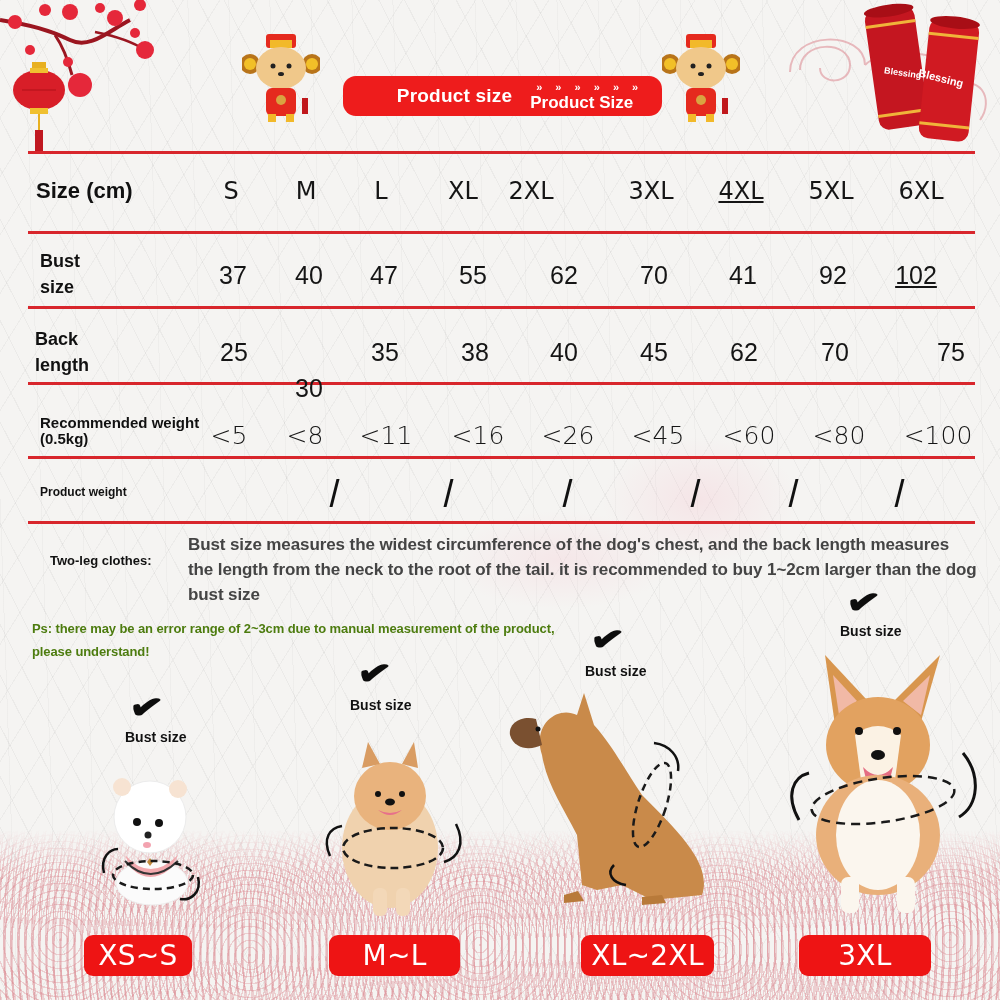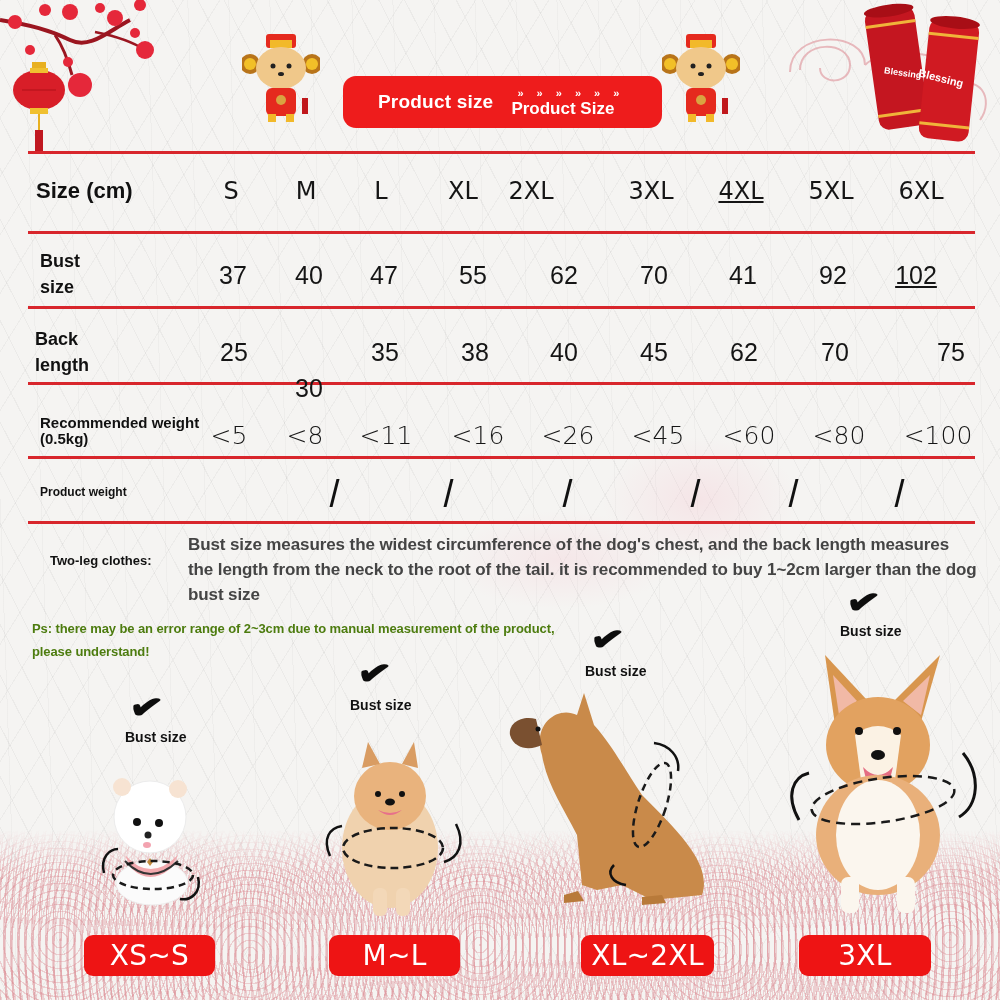--- a/index.html
+++ b/index.html
@@ -21,23 +21,23 @@
   .plum-branch { left: 0; top: 0; width: 170px; height: 120px; }
   .lantern { left: 12px; top: 62px; width: 54px; height: 95px; }
   .mascot { width: 78px; height: 100px; }
   .mascot-left { left: 242px; top: 28px; }
   .mascot-right { left: 662px; top: 28px; }
   .firecrackers { left: 862px; top: 0; width: 120px; height: 145px; }
   .cloud-swirl-top { left: 780px; top: 10px; width: 220px; height: 120px; }
 
   
   .header-pill {
-    left: 343px; top: 76px; width: 319px; height: 52px;
+    left: 343px; top: 76px; width: 319px; height: 40px;
     background: #ee1c1c; border-radius: 13px;
-    display: flex; align-items: center; color: #fff;
+    display: flex; align-items: center; color: #fff; justify-content: center;
   }
   .header-pill .main-title { margin-left: 35px; font-weight: bold; font-size: 19px; letter-spacing: 0.2px; }
   .header-pill .side { margin-left: 18px; display: flex; flex-direction: column; align-items: flex-start; line-height: 1; }
   .header-pill .chevrons { font-size: 11px; letter-spacing: 5px; font-weight: bold; margin-left: 6px; margin-bottom: 1px; }
   .header-pill .sub-title { font-weight: bold; font-size: 17px; }
 
   
   .rule { position: absolute; left: 28px; width: 947px; height: 3px; background: #d8262c; }
   .row-label { position: absolute; left: 36px; color: #111; font-weight: bold; }
   .cell { position: absolute; transform: translateX(-50%); color: #151515; white-space: nowrap; }
@@ -343,16 +343,16 @@
     <ellipse cx="103" cy="190" rx="62" ry="60" fill="#e9b07a"></ellipse>
     <ellipse cx="103" cy="190" rx="42" ry="55" fill="#fbf6ee"></ellipse>
     <rect x="66" y="232" width="18" height="36" rx="7" fill="#fbf6ee"></rect>
       <rect x="122" y="232" width="18" height="36" rx="7" fill="#fbf6ee"></rect>
     <ellipse cx="108" cy="155" rx="72" ry="22" fill="none" stroke="#1a1a1a" stroke-width="2.5" stroke-dasharray="9 6" transform="rotate(-8 108 155)"></ellipse>
     <path d="M24 175 C10 150, 18 132, 34 128" stroke="#111" stroke-width="3" fill="none"></path>
     <path d="M188 108 C206 130, 204 160, 184 172" stroke="#111" stroke-width="3" fill="none"></path>
   </svg>
 </div>
 
-<div class="size-badge" style="left:84px;width:131px;">XS~S</div>
+<div class="size-badge" style="left:84px;width:108px;">XS~S</div>
 <div class="size-badge" style="left:329px;width:131px;">M~L</div>
 <div class="size-badge" style="left:581px;width:133px;">XL~2XL</div>
 <div class="size-badge" style="left:799px;width:132px;">3XL</div>
 
 </body></html>

